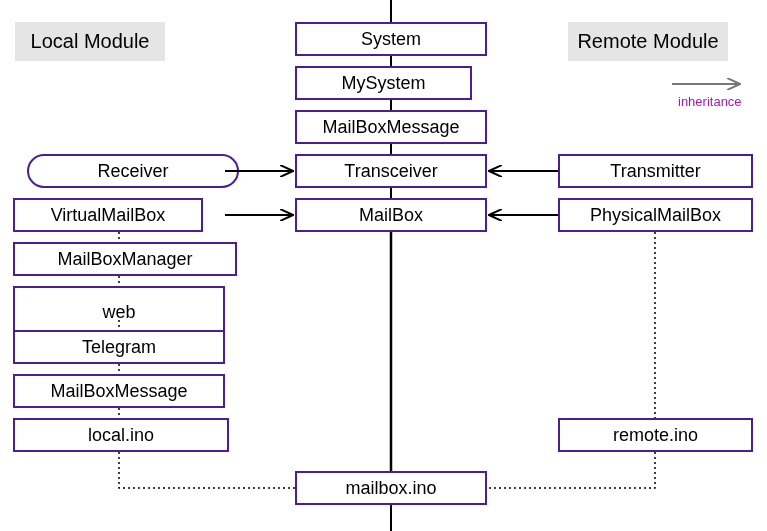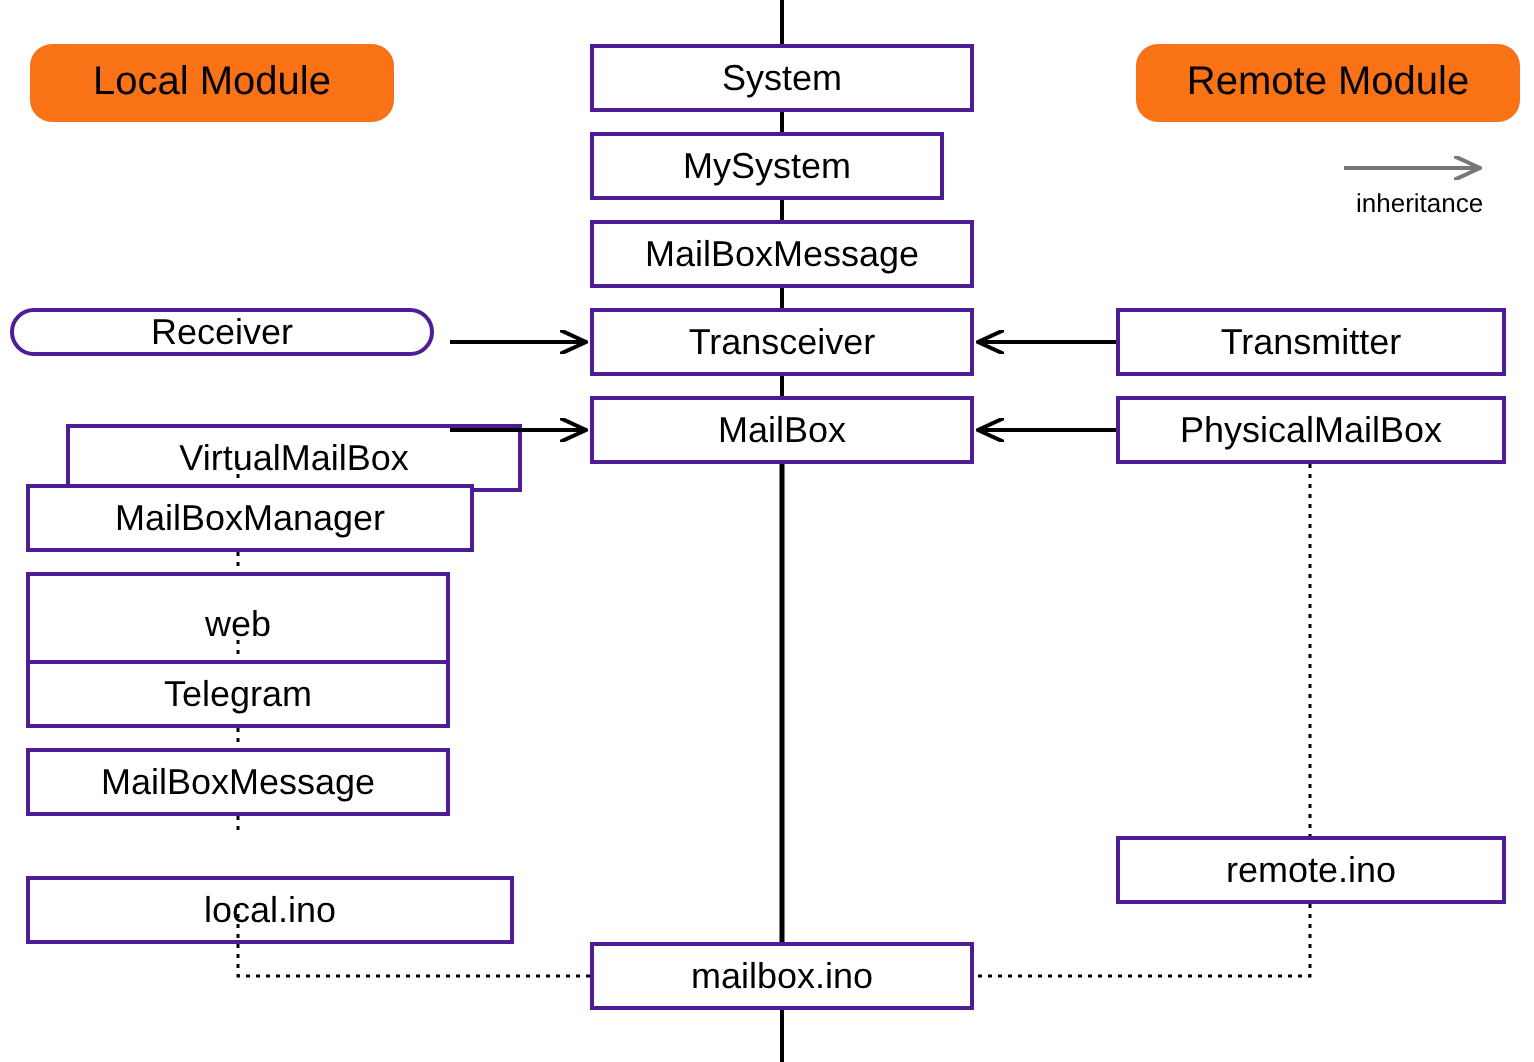--- a/index.html
+++ b/index.html
@@ -7,40 +7,39 @@
     padding: 0;
     font-family: sans-serif;
     background: #ffffff;
     width: 767px;
     height: 531px;
     position: relative;
     overflow: hidden;
   }
   .header-box {
     position: absolute;
-    background: #f97316;
+    background: #e5e5e5;
     font-size: 20px;
-    padding: 8px 16px;
+    padding: 8px 0;
     text-align: center;
-    border-radius: 11px;
   }
   .node-box {
     position: absolute;
     border: 2px solid #4c1d95;
     background: #fff;
     font-size: 18px;
     display: flex;
     align-items: center;
     justify-content: center;
     box-sizing: border-box;
   }
   .legend-label {
     position: absolute;
     font-size: 13px;
-    color: #000000;
+    color: #a21caf;
   }
   svg.overlay {
     position: absolute;
     top: 0;
     left: 0;
     width: 767px;
     height: 531px;
     pointer-events: none;
   }
 </style>
@@ -52,27 +51,27 @@
 
 <div class="legend-label" style="left:678px; top:94px;">inheritance</div>
 
 <div class="node-box" style="left:295px; top:22px; width:192px; height:34px;">System</div>
 <div class="node-box" style="left:295px; top:66px; width:177px; height:34px;">MySystem</div>
 <div class="node-box" style="left:295px; top:110px; width:192px; height:34px;">MailBoxMessage</div>
 <div class="node-box" style="left:295px; top:154px; width:192px; height:34px;">Transceiver</div>
 <div class="node-box" style="left:295px; top:198px; width:192px; height:34px;">MailBox</div>
 <div class="node-box" style="left:295px; top:471px; width:192px; height:34px;">mailbox.ino</div>
 
-<div class="node-box" style="left:5px; top:154px; width:212px; height:24px;border-radius:17px;">Receiver</div>
-<div class="node-box" style="left:13px; top:212px; width:228px; height:34px;margin-left:20px;">VirtualMailBox</div>
+<div class="node-box" style="left:27px; top:154px; width:212px; height:34px;border-radius:17px;">Receiver</div>
+<div class="node-box" style="left:13px; top:198px; width:190px; height:34px;">VirtualMailBox</div>
 <div class="node-box" style="left:13px; top:242px; width:224px; height:34px;">MailBoxManager</div>
 <div class="node-box" style="left:13px; top:286px; width:212px; height:52px;">web</div>
 <div class="node-box" style="left:13px; top:330px; width:212px; height:34px;">Telegram</div>
 <div class="node-box" style="left:13px; top:374px; width:212px; height:34px;">MailBoxMessage</div>
-<div class="node-box" style="left:13px; top:418px; width:244px; height:34px;margin-top:20px;">local.ino</div>
+<div class="node-box" style="left:13px; top:418px; width:216px; height:34px;">local.ino</div>
 
 <div class="node-box" style="left:558px; top:154px; width:195px; height:34px;">Transmitter</div>
 <div class="node-box" style="left:558px; top:198px; width:195px; height:34px;">PhysicalMailBox</div>
 <div class="node-box" style="left:558px; top:418px; width:195px; height:34px;">remote.ino</div>
 
 <svg class="overlay">
   <defs>
     <marker id="arrowhead" markerWidth="14" markerHeight="12" refX="13" refY="6" orient="auto" markerUnits="userSpaceOnUse">
       <path d="M0,0 L13,6 L0,12" fill="none" stroke="#000" stroke-width="2"></path>
     </marker>

